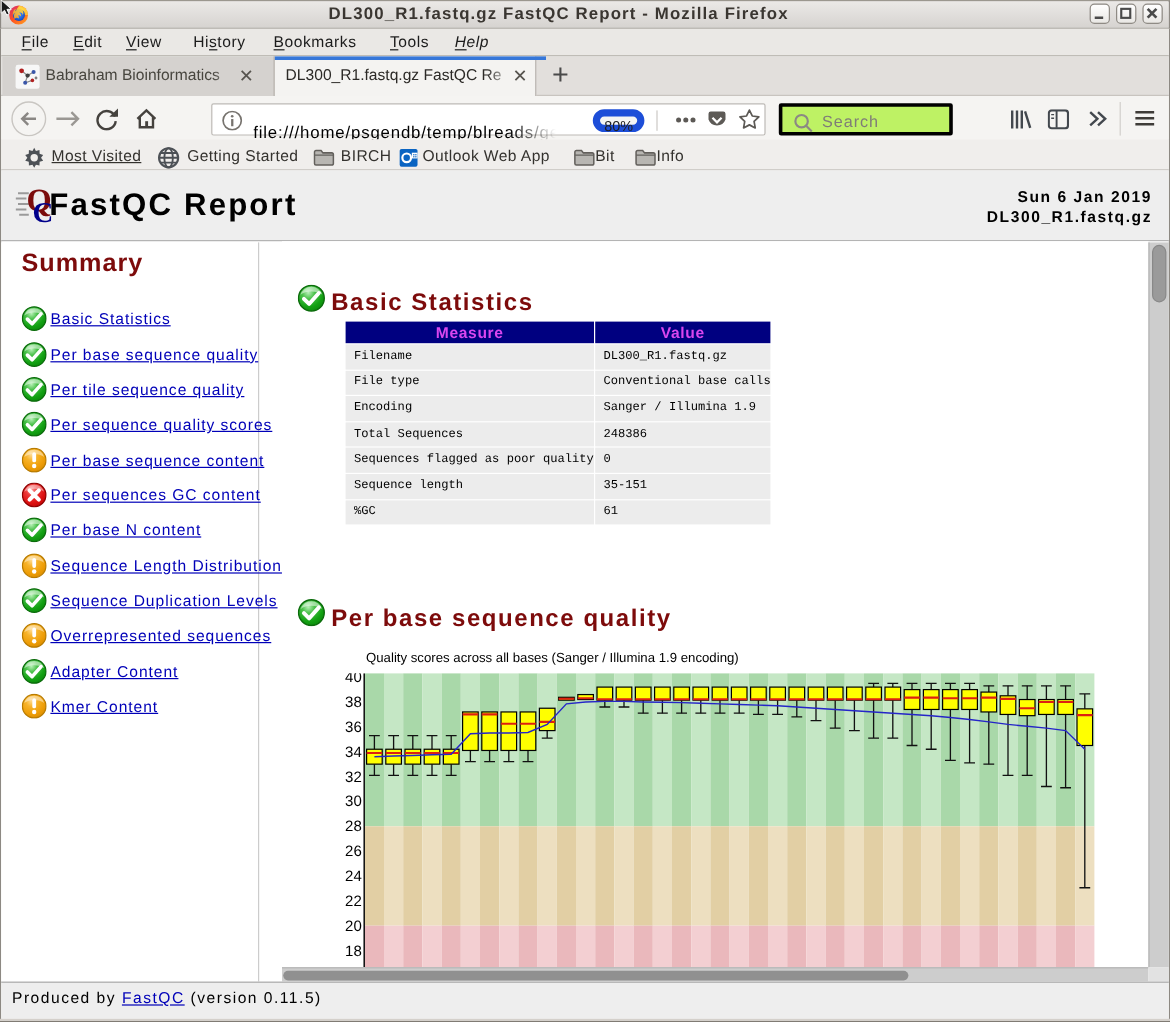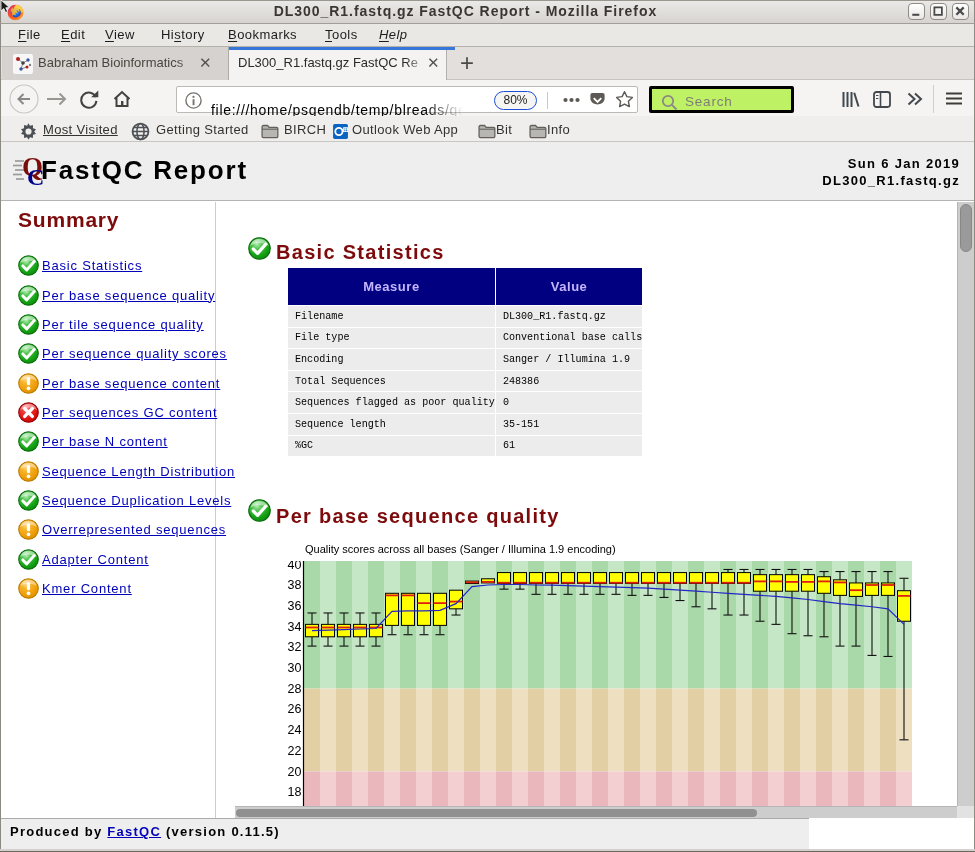--- a/index.html
+++ b/index.html
@@ -27,41 +27,41 @@
 #tab2text { left:9px; top:8px; width:190px; font-size:13px; color:#2c2a27; white-space:nowrap; overflow:hidden;
   -webkit-mask-image:linear-gradient(90deg,#000 88%,transparent 100%); }
 .tabx { font-size:15px; color:#57544f; }
 #navbar { left:1px; top:80px; width:973px; height:36px; background:#f5f4f2; }
 #bookbar { left:1px; top:116px; width:973px; height:26px; background:#f0eeec; border-bottom:1px solid #c9c5c0; }
 .bkitem { position:absolute; top:6px; font-size:13px; color:#34322e; letter-spacing:0.35px; }
 #urlbar { left:175px; top:6px; width:462px; height:27px; background:#ffffff; border:1px solid #bdbab6; border-radius:2px; }
 #searchbar { left:648px; top:6px; width:145px; height:27px; background:#bef264; border:3px solid #000000; border-radius:2px; }
 #urltext { left:34px; top:15px; width:260px; font-size:14px; letter-spacing:0.7px; color:#000000; white-space:nowrap; overflow:hidden;
   -webkit-mask-image:linear-gradient(90deg,#000 82%,transparent 97%); }
-#zoompill { left:317px; top:4px; width:43px; height:19px; border:1px solid #1d4ed8; border-radius:10px; background:#f5f5f4;
+#zoompill { left:317px; top:4px; width:43px; height:19px; border:6px solid #1d4ed8; border-radius:10px; background:#f5f5f4;
   font-size:12px; color:#1f1f1f; text-align:center; line-height:17px; }
 
 #pgheader { left:1px; top:142px; width:973px; height:59px; background:#eeeeee; border-bottom:1px solid #b4b4b4; }
 #fqtitle { left:41px; top:155px; font-size:26px; font-weight:bold; color:#000; letter-spacing:1.8px;}
 #hdright { right:15px; top:156px; text-align:right; font-size:13px; font-weight:bold; color:#000; line-height:16.5px; letter-spacing:1.3px;}
 #sidebar { left:1px; top:202px; width:215px; height:616px; background:#fff; border-right:1px solid #cccccc; }
 #sumtitle { left:17px; top:6px; font-size:21px; font-weight:bold; color:#7d0b0b; letter-spacing:0.8px;}
 .sumitem { position:absolute; left:17px; height:22px; }
 .sumitem a { position:absolute; left:24px; top:3px; font-size:13px; color:#0000b8; text-decoration:underline; white-space:nowrap; letter-spacing:0.8px;}
 .sumitem svg { position:absolute; left:0; top:0; }
 #main { left:235px; top:201px; width:722px; height:605px; background:#fff; overflow:hidden; }
 h2.fq { position:absolute; font-size:20px; font-weight:bold; color:#7d0b0b; letter-spacing:1.3px; }
 .modicon { position:absolute; }
 #stats-table { position:absolute; left:52px; top:66px; border-collapse:separate; border-spacing:1.5px; }
-#stats-table th { background:#000080; color:#c4b5fd; font-size:13px; font-weight:bold; padding:0; height:37px; letter-spacing:0.55px;margin-top:48px;}
+#stats-table th { background:#000080; color:#d946ef; font-size:13px; font-weight:bold; padding:0; height:18px; letter-spacing:0.55px;margin-top:48px;}
 #stats-table td { white-space:nowrap; background:#ececec; color:#000; font-family:"Liberation Mono",monospace; font-size:10.1px;
   text-align:left; padding:0 0 0 7px; height:20.6px; }
 #charttitle { position:absolute; left:70px; top:342px; width:607px; text-align:left; font-size:11px; color:#000; }
-#footer { left:1px; top:818px; width:808px; height:31px; background:#eeeeee; border-top:1px solid #ababab;
-  font-size:13px; font-weight:bold; color:#000; }
+#footer { left:1px; top:818px; width:973px; height:31px; background:#eeeeee; border-top:1px solid #ababab;
+  font-size:13px; font-weight:normal; color:#000; }
 #footer a { color:#0000b8; text-decoration:underline; }
 #winbottom { left:0px; top:849px; width:975px; height:3px; background:#d4d0cb; border-bottom:1px solid #6b675f; }
 
 #vsb { left:957px; top:202px; width:17px; height:604px; background:#cdcdcd; border-left:1px solid #b5b5b5; }
 #vsb-thumb { left:2px; top:2px; width:12px; height:48px; background:#9a9a9a; border:1px solid #888; border-radius:6px; }
 #hsb { left:235px; top:806px; width:722px; height:12px; background:#cdcdcd; border-top:1px solid #b5b5b5; }
 #hsb-thumb { left:1px; top:2px; width:521px; height:8px; background:#909090; border-radius:4px; }
 #sbcorner { left:957px; top:806px; width:17px; height:12px; background:#e2e2e2; }
 #winleft { left:0; top:24px; width:1px; height:827px; background:#8d8983; }
 #winright { left:974px; top:24px; width:1px; height:827px; background:#8d8983; }

